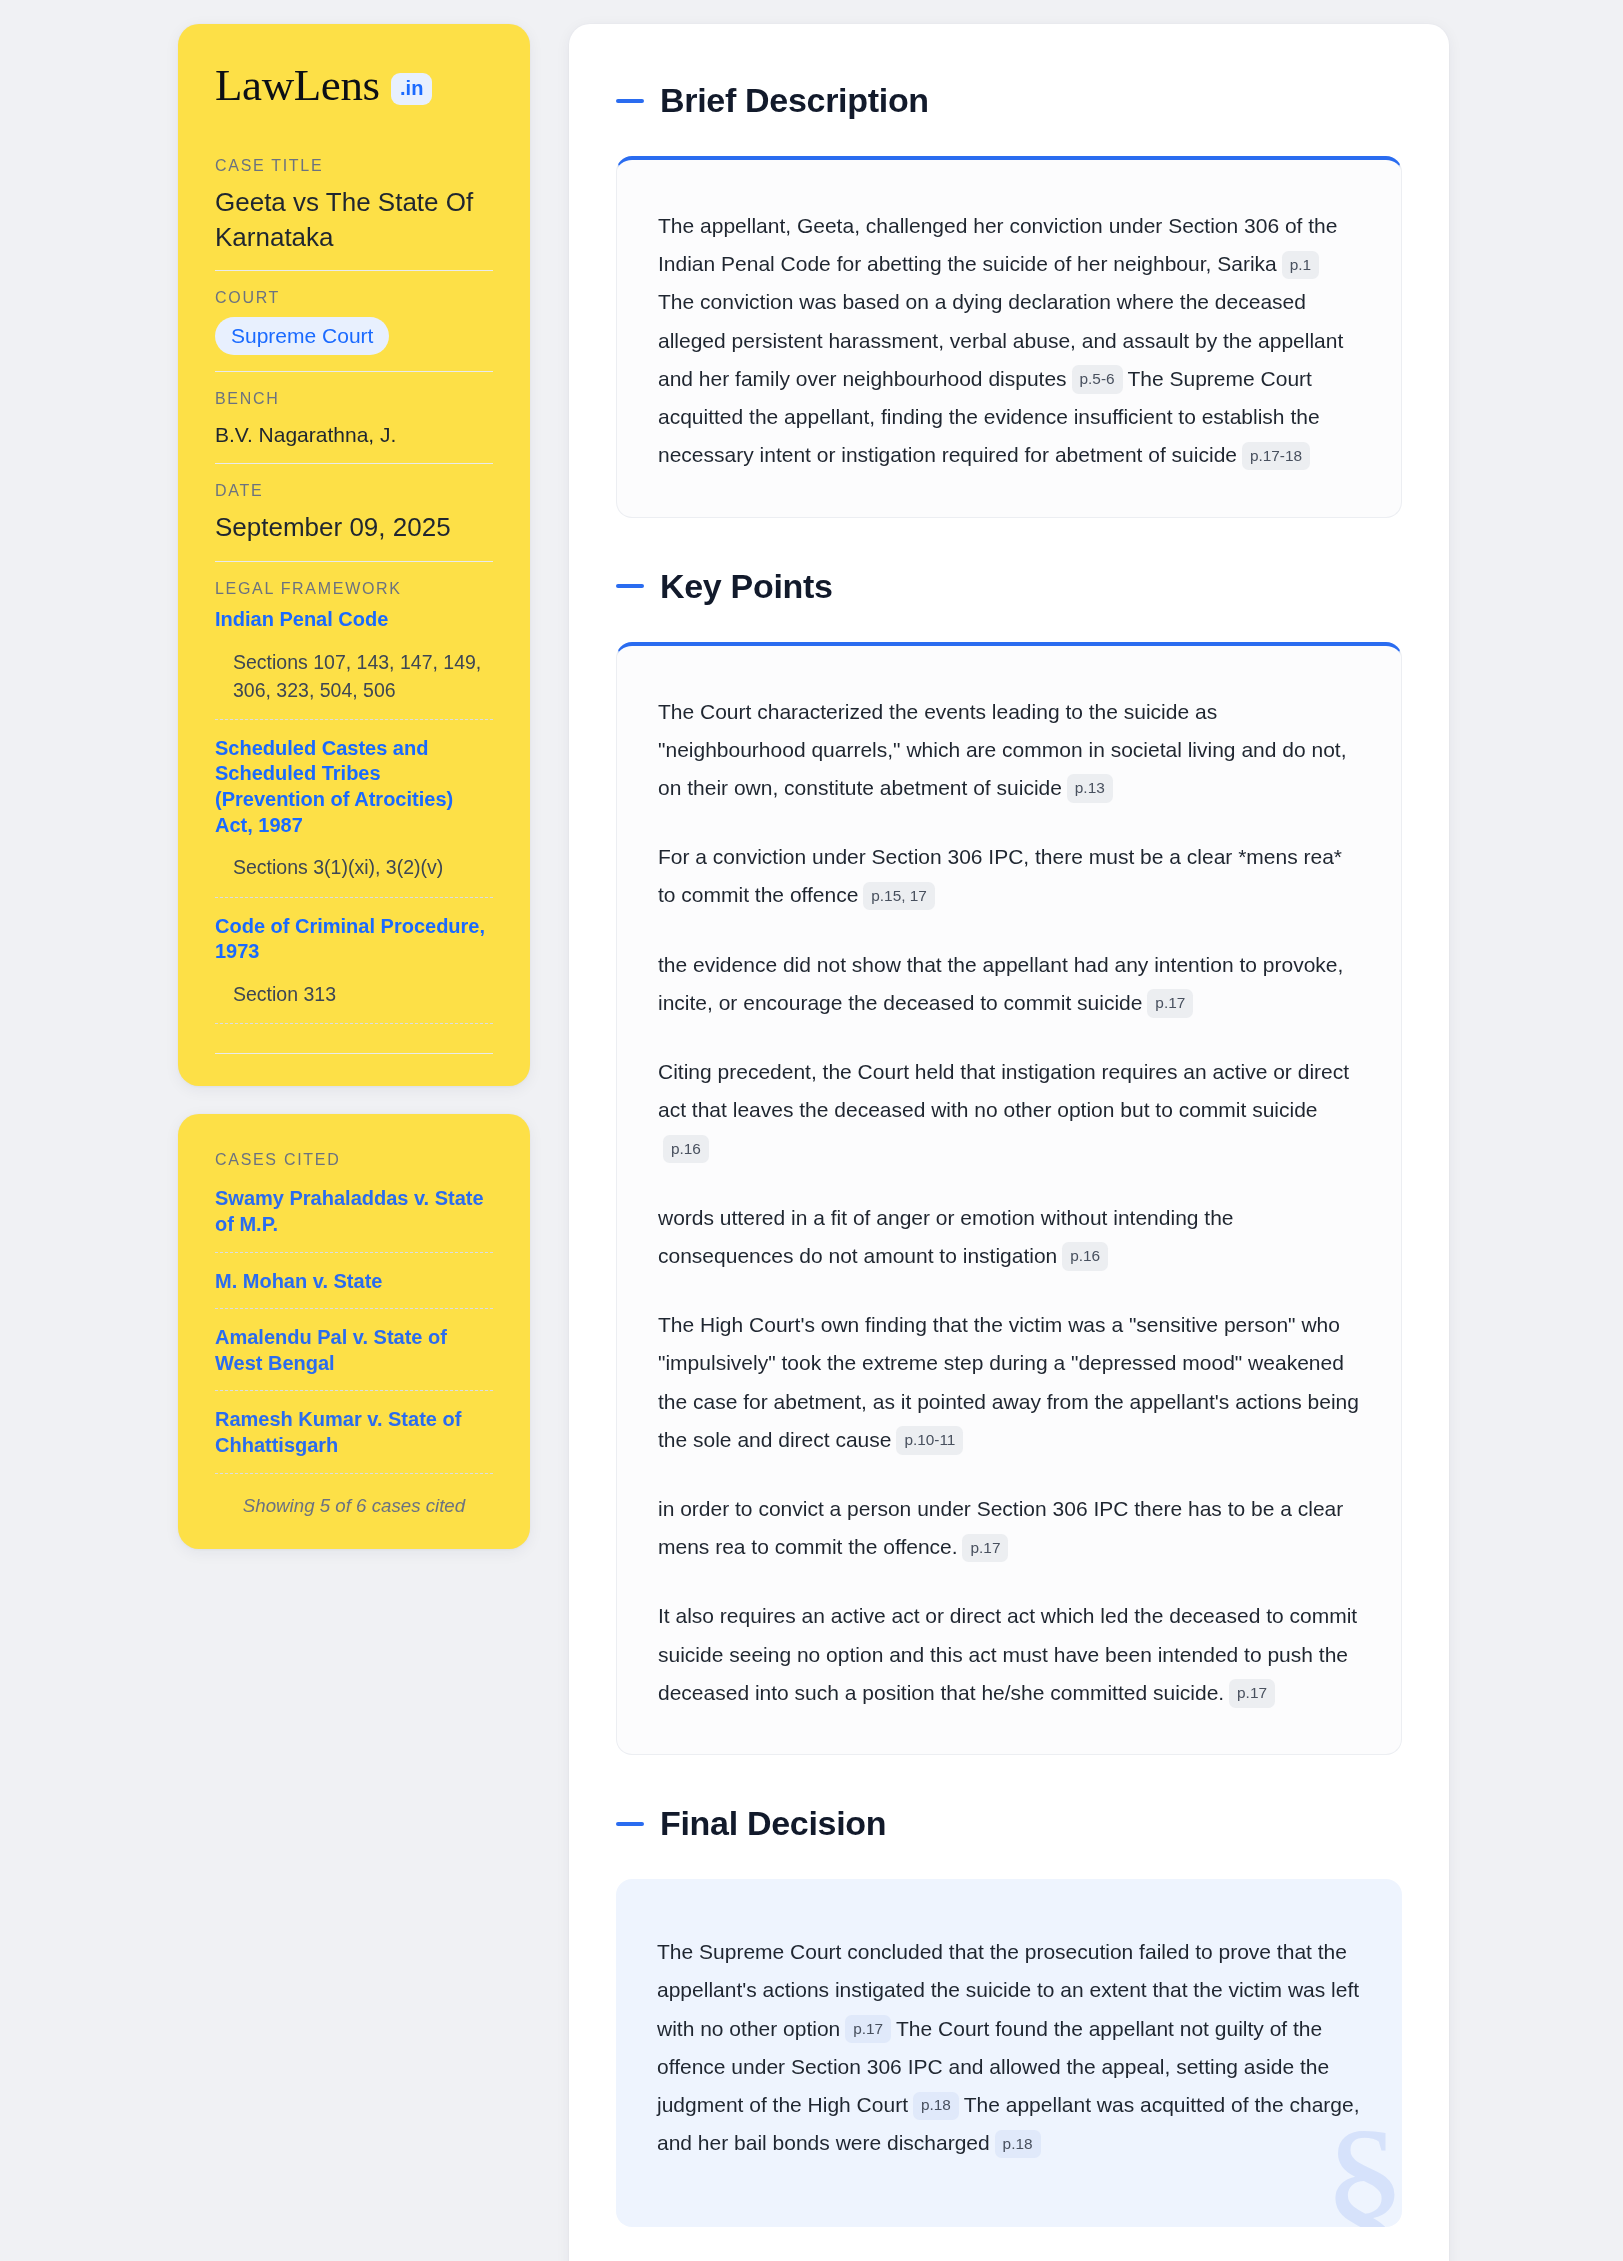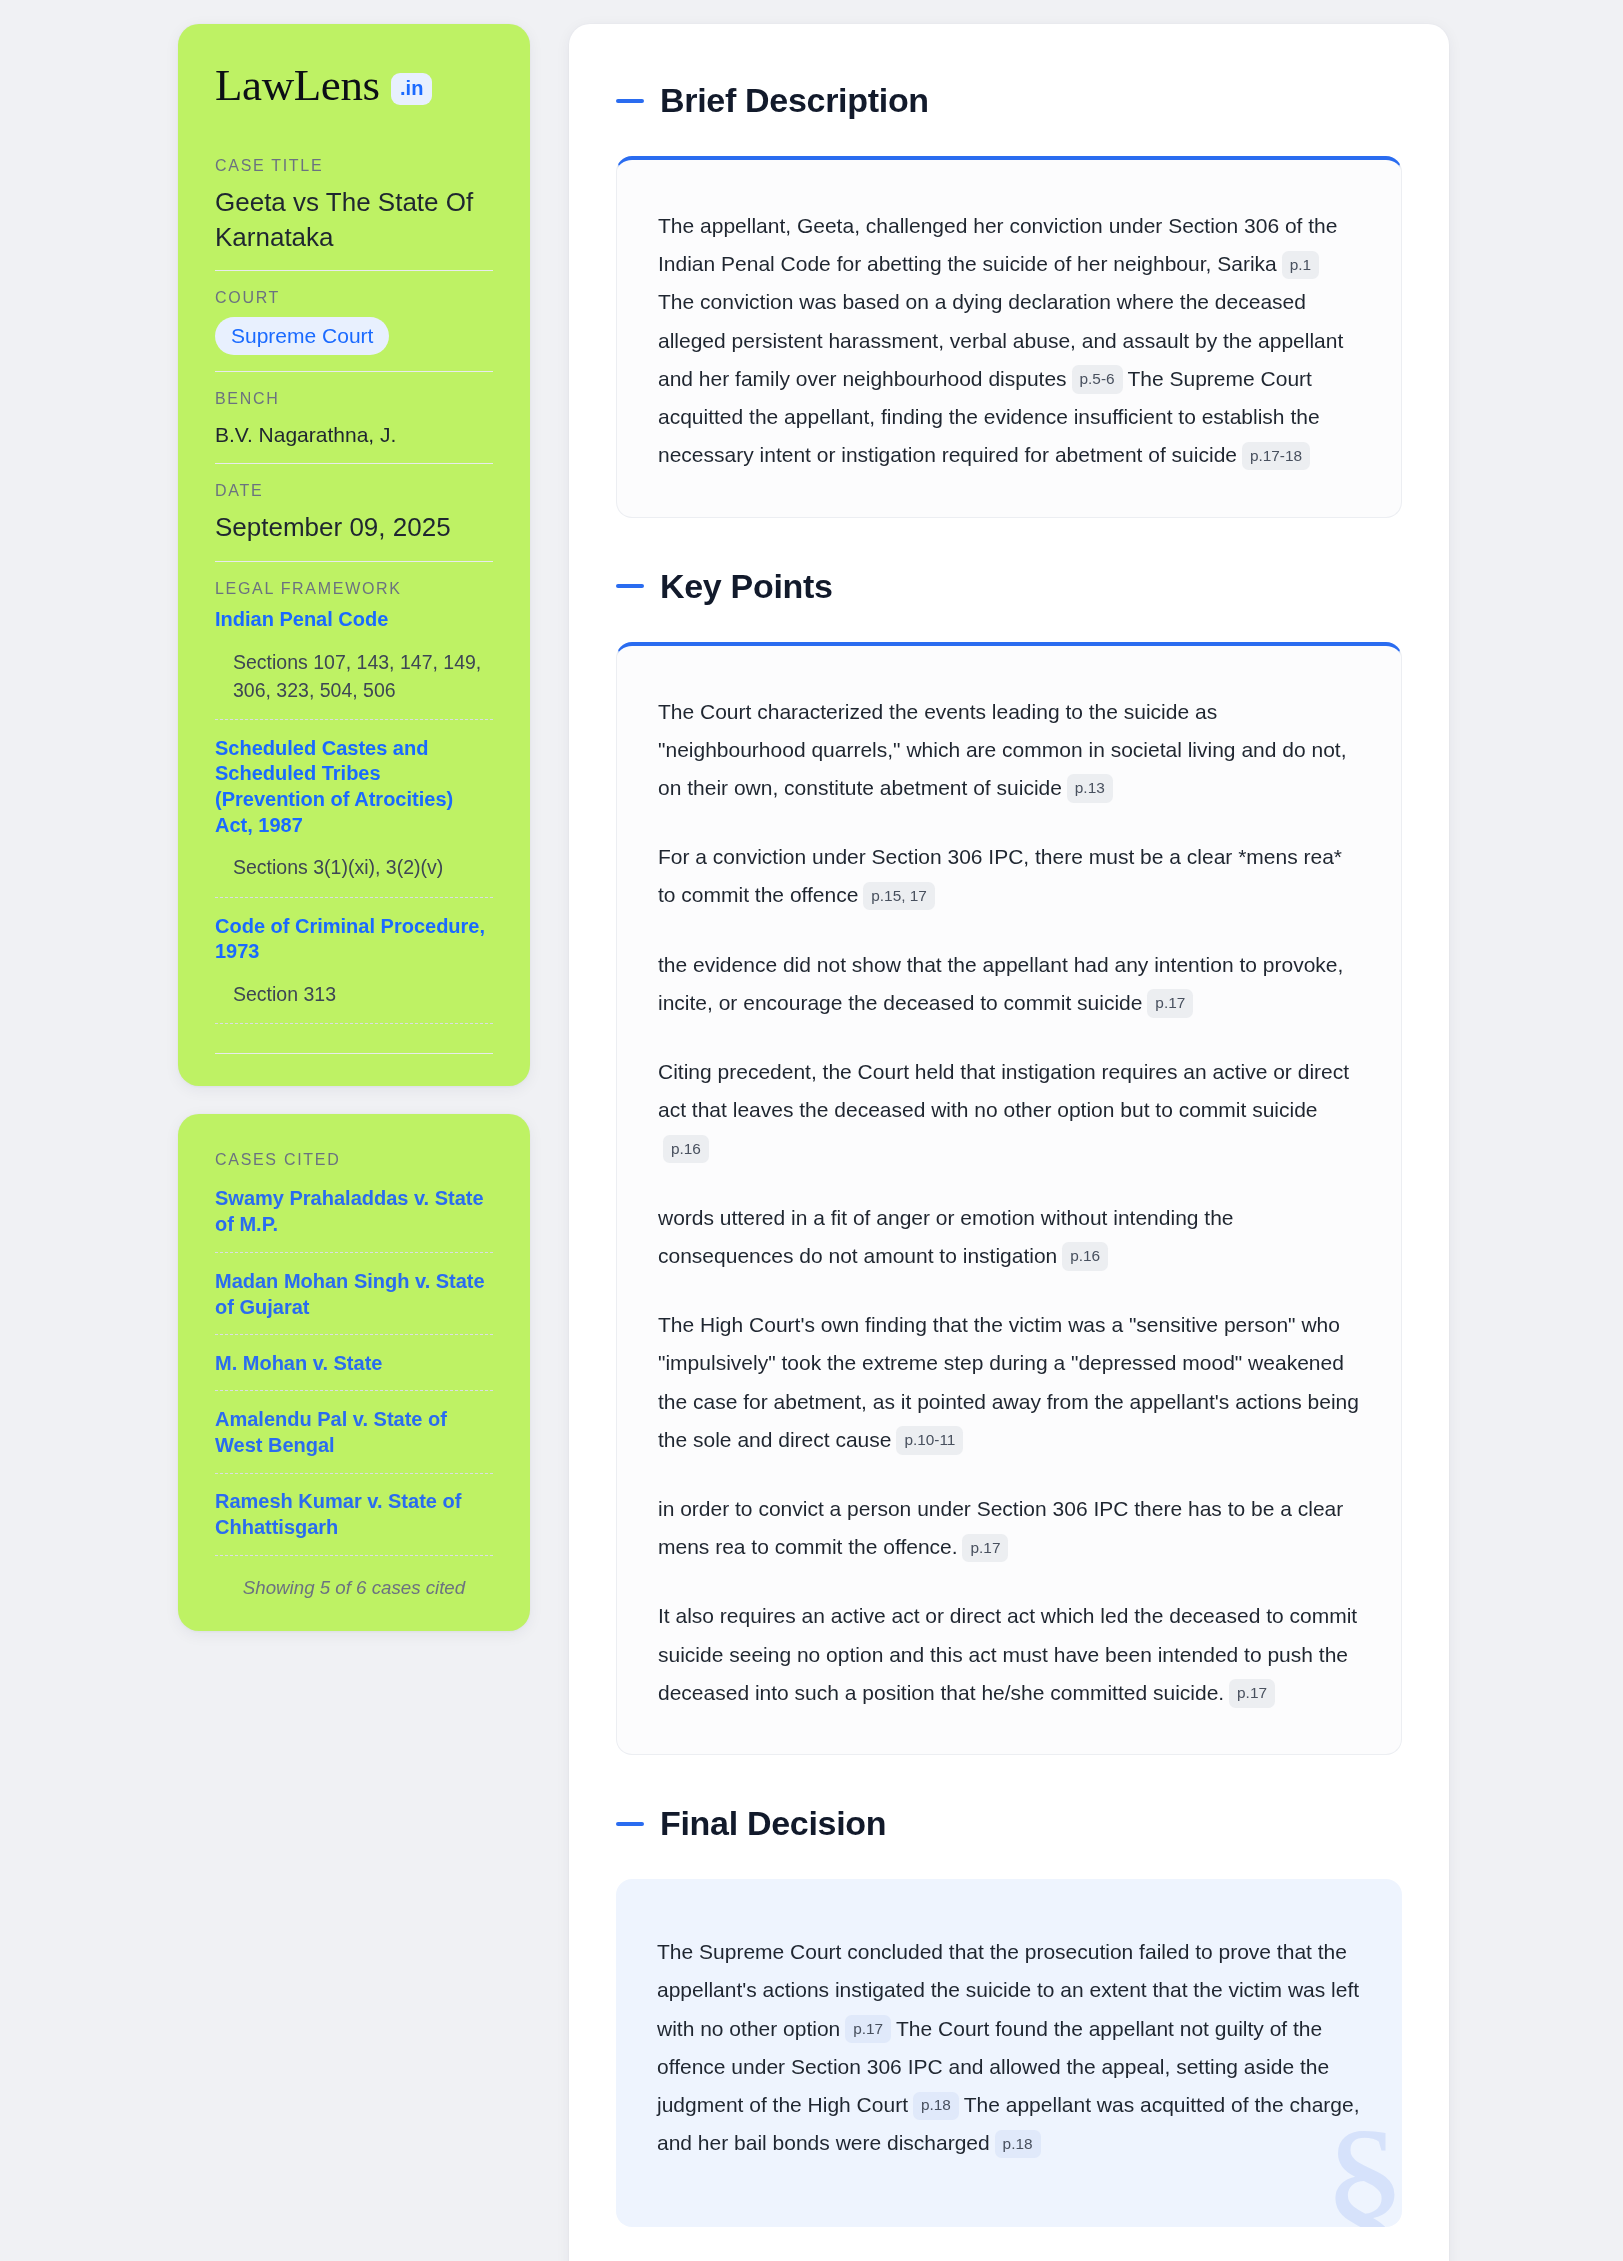--- a/index.html
+++ b/index.html
@@ -24,21 +24,21 @@
   .sidebar {
     width: 352px;
     margin-left: 178px;
     display: flex;
     flex-direction: column;
     gap: 28px;
     flex: 0 0 auto;
   }
 
   .card {
-    background: #bef264;
+    background: #fde047;
     border-radius: 21px;
     box-shadow: 0 3.2px 14.6px rgba(23, 35, 70, 0.06), 0 0.8px 2.4px rgba(23,35,70,0.04);
   }
 
   .side-card { padding: 39px 37px 29px 37px; }
 
   .brand {
     display: flex;
     align-items: center;
     gap: 11.4px;
@@ -283,21 +283,20 @@
         </div>
 
         <div class="fw-closing-rule"></div>
       </div>
 
     </div>
 
     <div class="card cases-card">
       <div class="meta-label">CASES CITED</div>
       <a class="case-item first">Swamy Prahaladdas v. State of M.P.</a>
-      <a class="case-item">Madan Mohan Singh v. State of Gujarat</a>
       <a class="case-item">M. Mohan v. State</a>
       <a class="case-item">Amalendu Pal v. State of West Bengal</a>
       <a class="case-item">Ramesh Kumar v. State of Chhattisgarh</a>
       <div class="cases-footnote">Showing 5 of 6 cases cited</div>
     </div>
 
   </aside>
 
   <main class="main">
 

